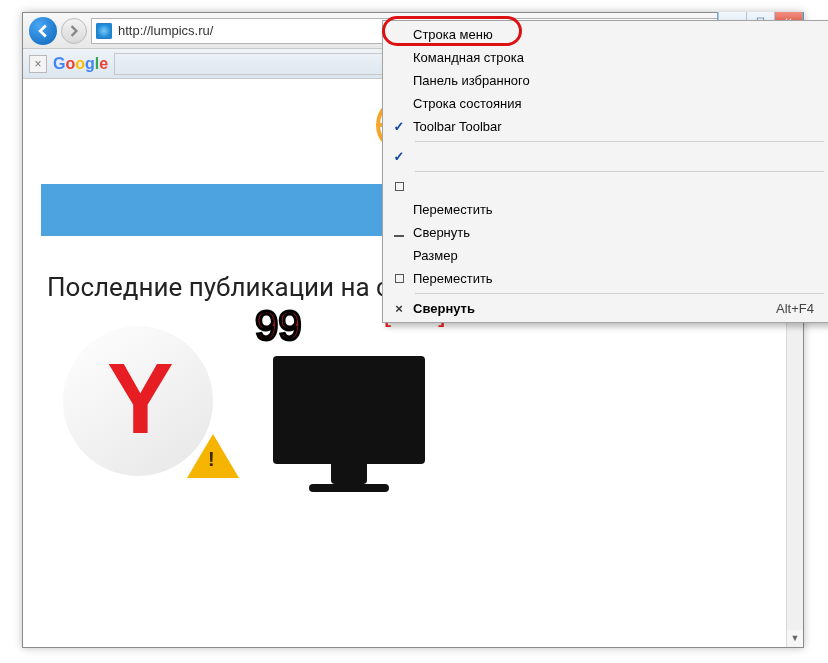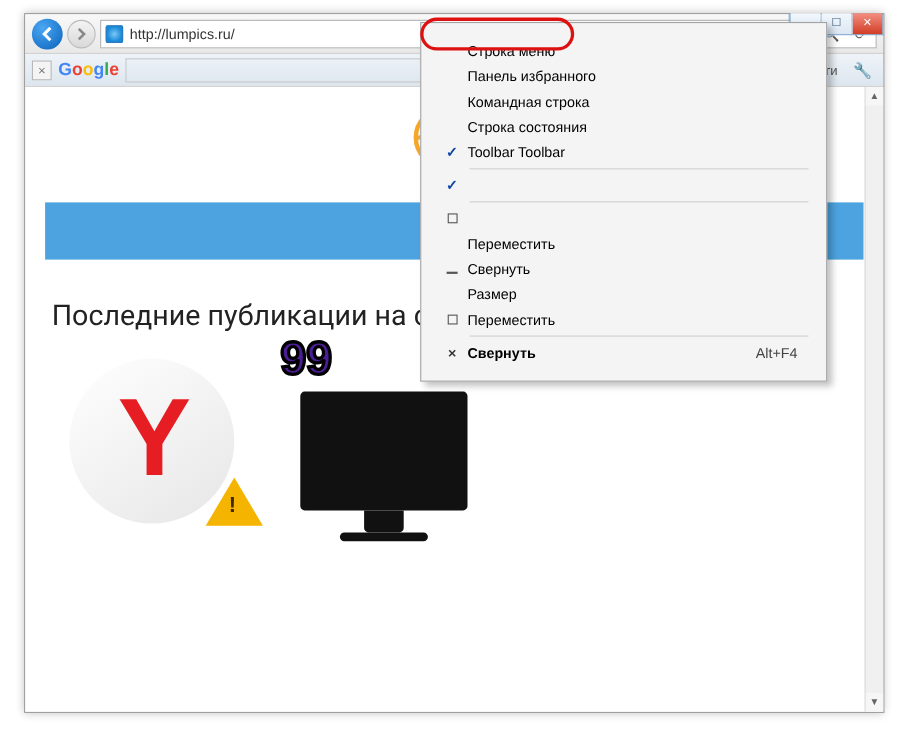--- a/index.html
+++ b/index.html
@@ -162,39 +162,39 @@
 }
 .warn-tri::after{content:"!";position:absolute;left:-5px;top:14px;color:#3b2a00;font-weight:700;font-size:20px;}
 .monitor{
   width:152px;height:108px;background:#111;border-radius:4px;
   position:relative;margin-top:30px;
 }
 .monitor::after{content:"";position:absolute;left:58px;bottom:-20px;width:36px;height:20px;background:#111;border-radius:0 0 4px 4px;}
 .monitor-base{position:absolute;left:36px;bottom:-28px;width:80px;height:8px;background:#111;border-radius:4px;}
 .m-99{
   position:absolute;left:-18px;top:-24px;
-  font-size:42px;font-weight:700;color:#4c1d95;
+  font-size:42px;font-weight:400;color:#b91c1c;
   -webkit-text-stroke:3px #000;
   font-family:Arial,sans-serif;
 }
 .m-rec{
   position:absolute;right:-4px;top:-18px;
   font-size:18px;font-weight:700;color:#e22;
   font-family:"Courier New",monospace;
 }
 
 
 .ctx-menu {
   position:absolute;
   left:382px; top:20px;
-  width:370px;
+  width:447px;
   background:#f4f4f4;
   border:1px solid #a3a3a3;
   box-shadow:4px 4px 6px rgba(0,0,0,.25);
-  padding:14px;
+  padding:2px;
   font-size:13px;
 }
 .ctx-row{
   display:flex; align-items:center;
   height:23px;
   padding-right:12px;
 }
 .ctx-gutter{width:28px;text-align:center;color:#1148a6;font-weight:700;}
 .ctx-label{flex:1;color:#000;}
 .ctx-shortcut{color:#444;}
@@ -301,25 +301,25 @@
   </div>
 </div>
 
 <div class="ctx-menu">
   <div class="ctx-row">
     <span class="ctx-gutter"></span>
       <span class="ctx-label">Строка меню</span>
   </div>
   <div class="ctx-row">
     <span class="ctx-gutter"></span>
+      <span class="ctx-label">Командная строка</span>
+  </div>
+  <div class="ctx-row">
+    <span class="ctx-gutter"></span>
       <span class="ctx-label">Панель избранного</span>
-  </div>
-  <div class="ctx-row">
-    <span class="ctx-gutter"></span>
-      <span class="ctx-label">Командная строка</span>
   </div>
   <div class="ctx-row">
     <span class="ctx-gutter"></span>
       <span class="ctx-label">Строка состояния</span>
   </div>
   <div class="ctx-row">
     <span class="ctx-gutter">✓</span>
       <span class="ctx-label">Toolbar Toolbar</span>
   </div>
   <div class="ctx-sep"></div>

